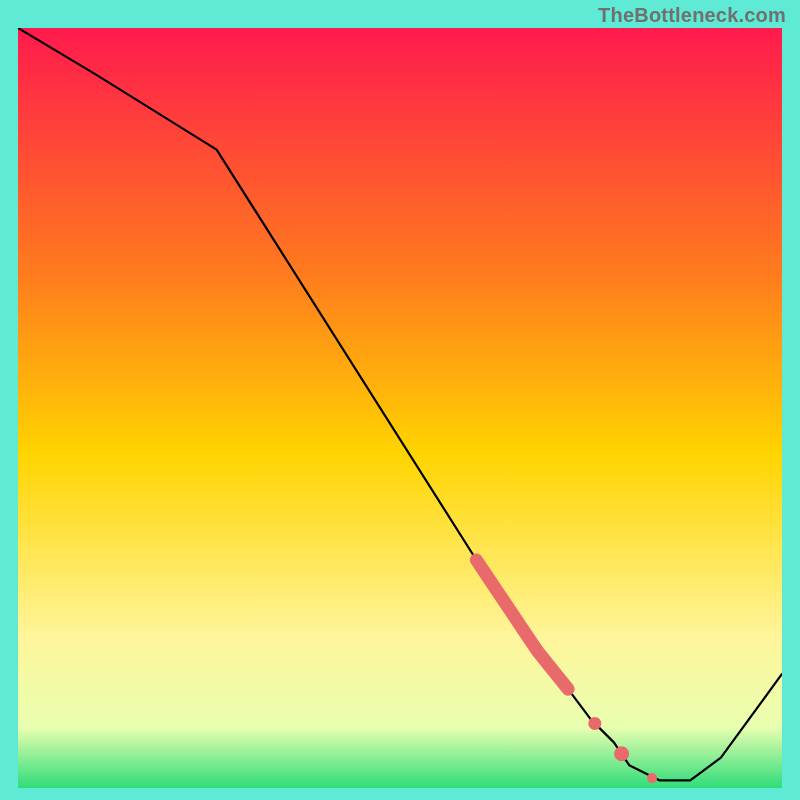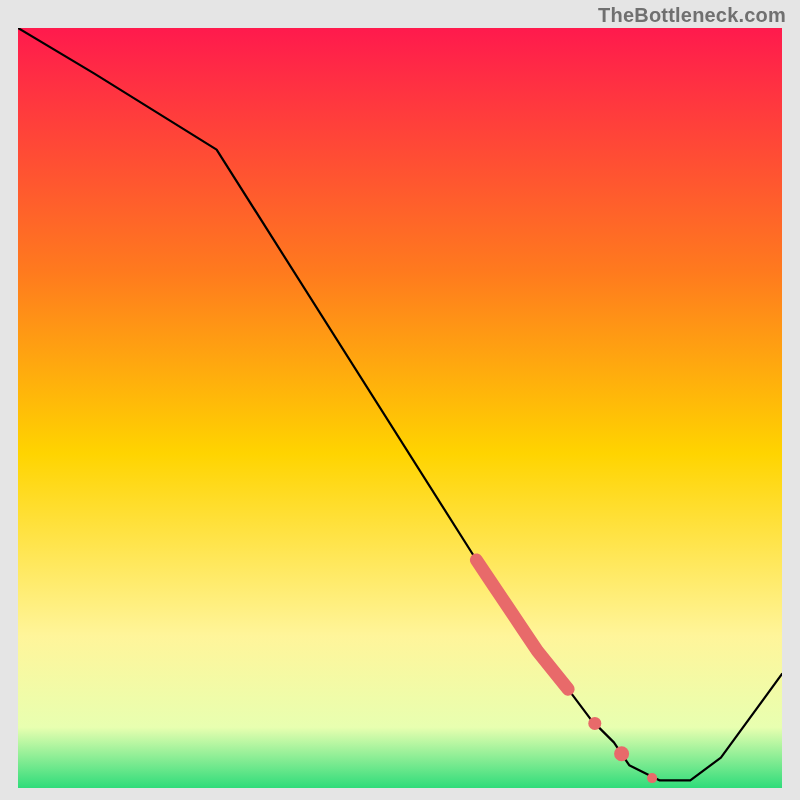--- a/index.html
+++ b/index.html
@@ -10,21 +10,21 @@
     background: #000;
     overflow: hidden;
     font-family: Arial, Helvetica, sans-serif;
   }
   .frame {
     position: absolute;
     top: 0;
     left: 0;
     width: 800px;
     height: 800px;
-    background: #e5e5e5;
+    background: #5eead4;
   }
   .watermark {
     position: absolute;
     top: 4px;
     right: 14px;
     color: #707070;
     font-size: 20px;
     font-weight: 600;
     letter-spacing: 0.2px;
     z-index: 10;

